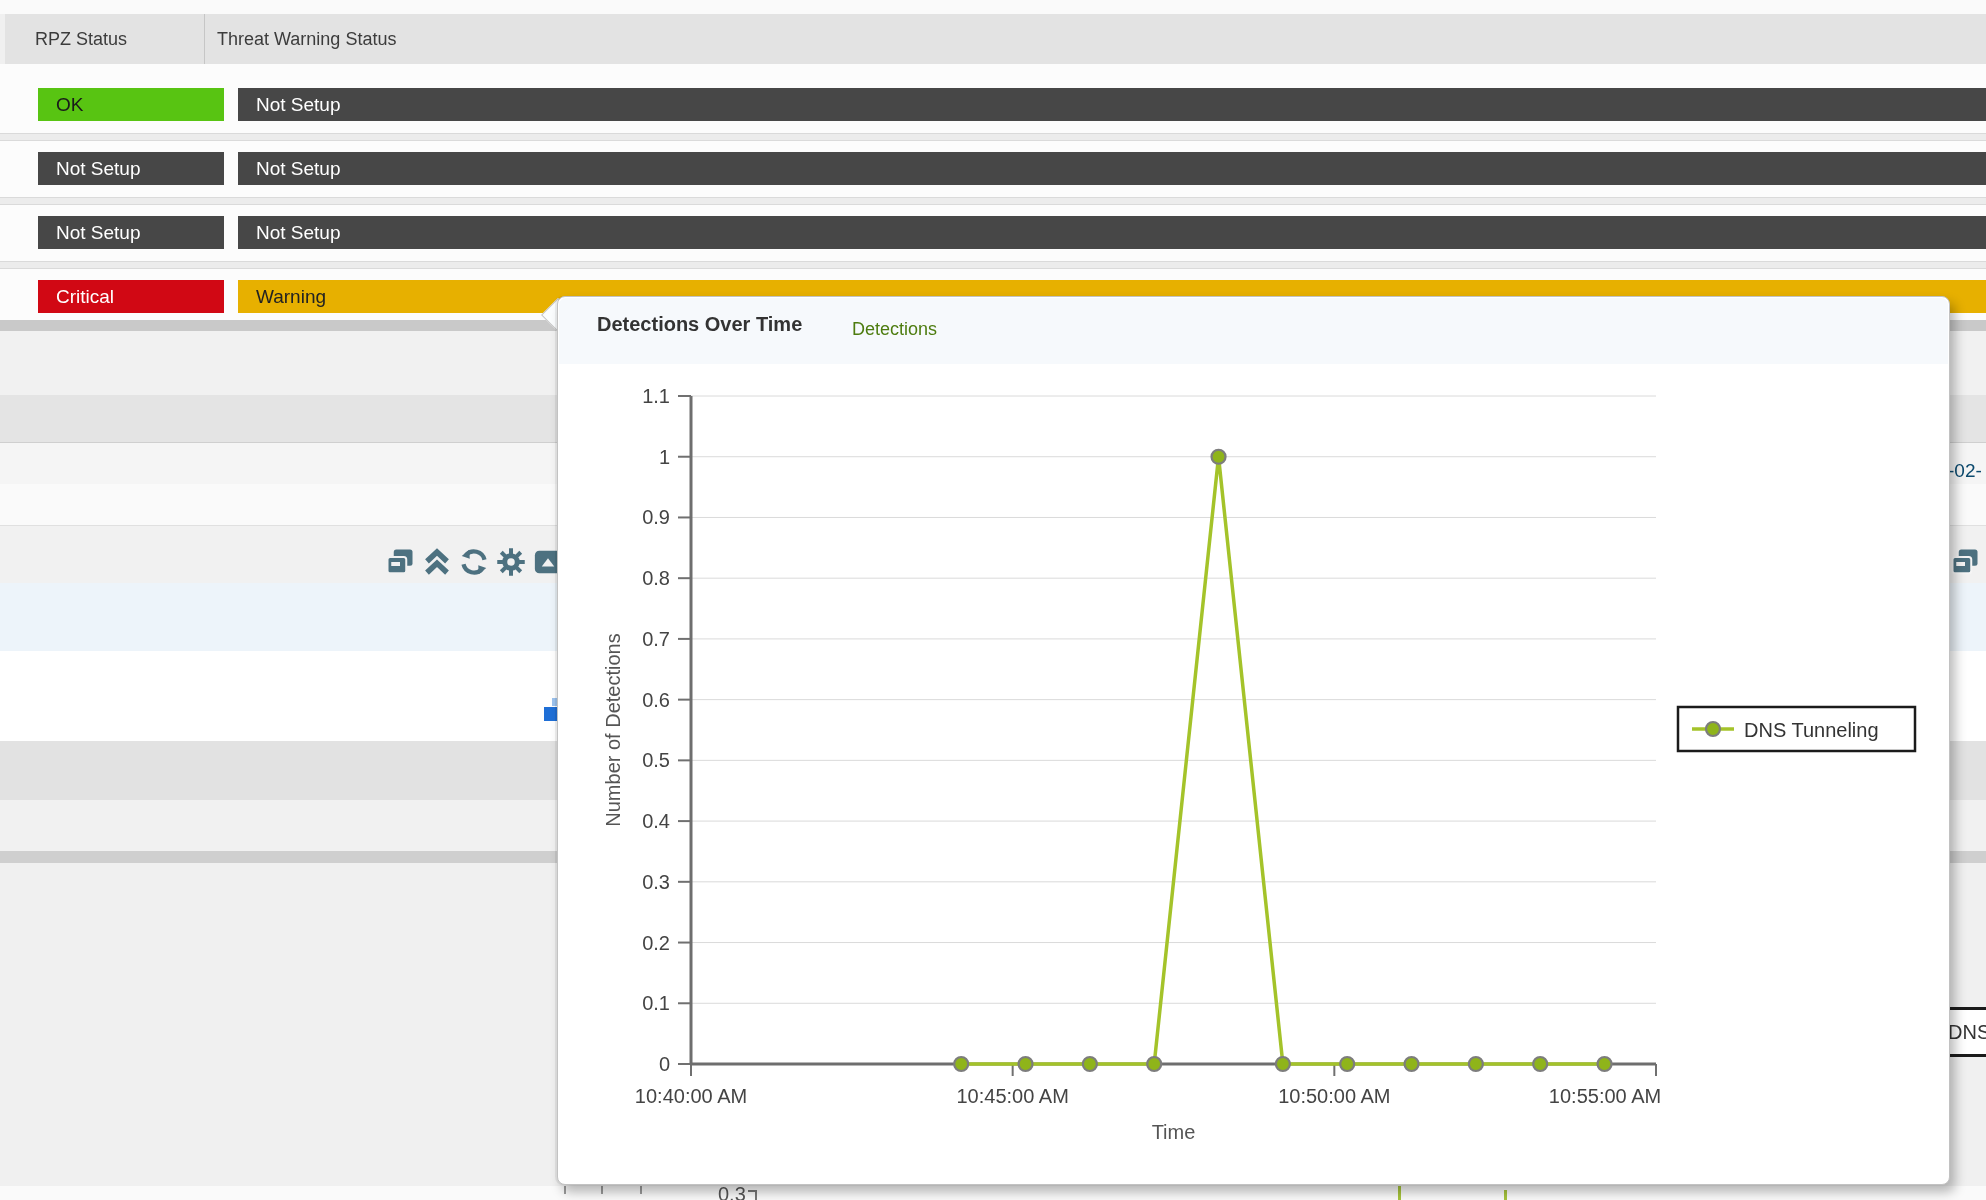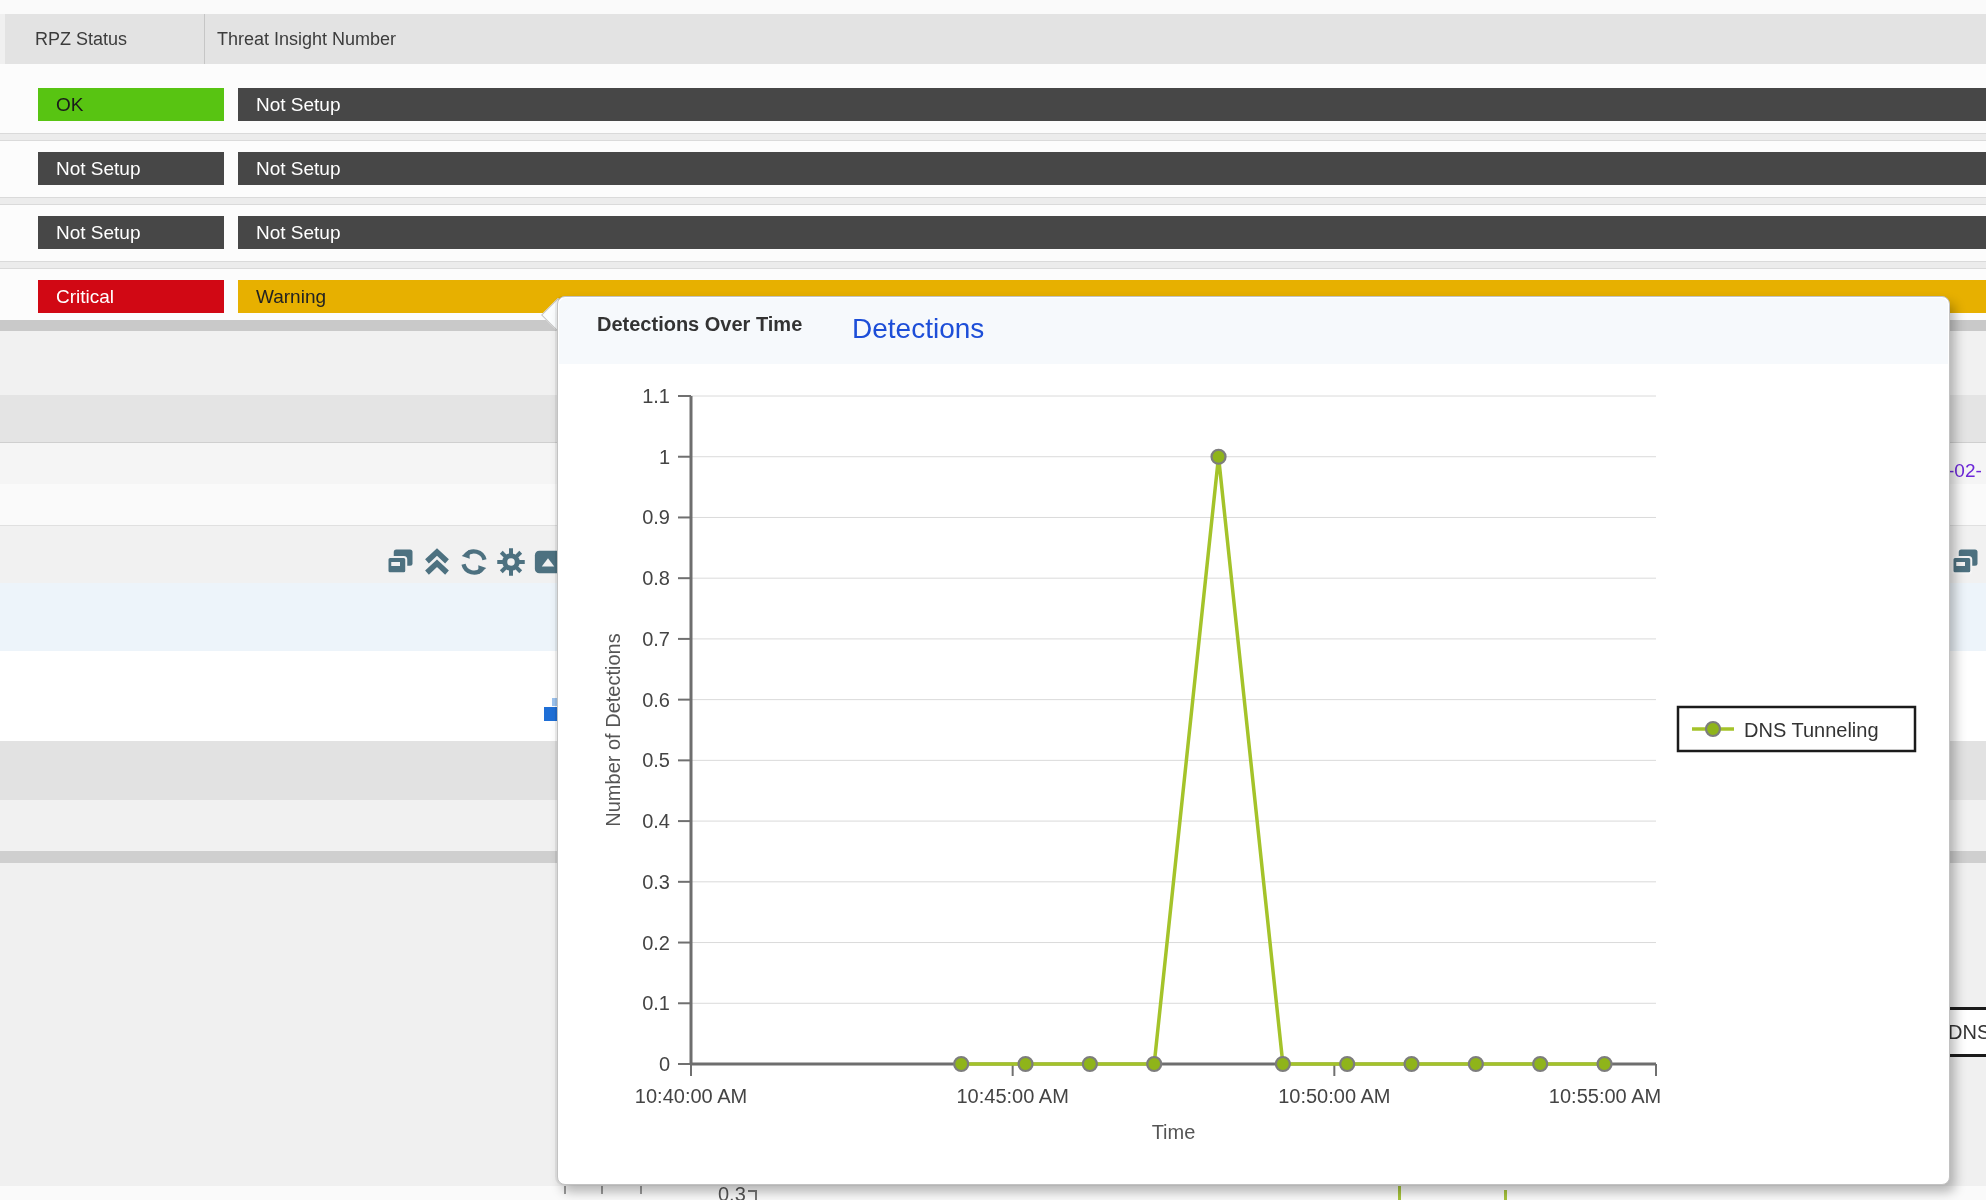--- a/index.html
+++ b/index.html
@@ -20,38 +20,38 @@
   .bar{position:absolute;top:24px;height:33px;line-height:33px;font-size:19px;padding-left:18px;box-sizing:border-box;white-space:nowrap;overflow:hidden;margin-left:28px;}
   .bar.c1{left:10px;width:186px;}
   .bar.c2{left:210px;width:1776px;}
   
   .band{left:0;width:1986px;}
   
   .toolbar{left:385px;top:547px;height:32px;display:flex;gap:7px;}
   .tool{width:30px;height:30px;display:block;cursor:pointer;}
   .toolbar-frag{left:1950px;top:547px;width:36px;height:32px;overflow:hidden;display:flex;gap:7px;}
   
-  .date-frag{left:1948px;top:460px;font-size:19px;color:#6d28d9;white-space:nowrap;}
+  .date-frag{left:1948px;top:460px;font-size:19px;color:#0c4a6e;white-space:nowrap;}
   .mini-blue-a{left:552px;top:698px;width:8px;height:8px;background:#9cc3ee;}
   .mini-blue-b{left:544px;top:707px;width:13px;height:14px;background:#1f6fd6;}
   .right-legend{left:1943px;top:1007px;width:260px;height:44px;background:#fff;border-top:3px solid #1b1b1b;border-bottom:3px solid #1b1b1b;
     font-size:20px;color:#333;line-height:44px;white-space:nowrap;padding-left:5px;z-index:4;}
   .frag-03{left:718px;top:1183px;font-size:20px;color:#555;z-index:4;}
   .frag-corner-v{left:755px;top:1190px;width:2px;height:10px;background:#777;z-index:4;}
   .frag-corner-h{left:748px;top:1190px;width:9px;height:2px;background:#777;z-index:4;}
   .frag-tick{top:1186px;width:2px;height:8px;background:#9a9a9a;z-index:4;}
   .frag-olive{background:#a6c43c;width:3px;z-index:4;}
   
   .popup{left:557px;top:296px;width:1393px;height:889px;z-index:10;}
   .popup-tail{position:absolute;left:-11px;top:7px;width:22px;height:22px;background:#fbfdfe;border:1px solid #c6c6c6;transform:rotate(45deg);z-index:0;}
   .popup-body{position:absolute;inset:0;background:#fff;border:1px solid #c2c2c2;border-radius:8px;
     box-shadow:-2px 0 0 rgba(0,0,0,0.06), 5px 7px 12px rgba(0,0,0,0.28);z-index:1;}
   .popup-head{position:absolute;left:1px;top:1px;right:1px;height:66px;background:#f6f9fc;border-radius:7px 7px 0 0;padding-left:38px;}
   .popup-title{position:absolute;left:38px;top:15px;font-size:20px;font-weight:bold;color:#333;white-space:nowrap;}
-  .popup-link{position:absolute;left:293px;top:15px;font-size:28px;color:#1d4ed8;text-decoration:none;white-space:nowrap;cursor:pointer;}
+  .popup-link{position:absolute;left:293px;top:21px;font-size:18px;color:#4d7c0f;text-decoration:none;white-space:nowrap;cursor:pointer;}
   #chart-svg{position:absolute;left:0;top:0;}
   text{font-family:"Liberation Sans",sans-serif;}
 </style>
 </head>
 <body>
 
 <div class="screen">
 
   <div class="abs band" style="top:318px;height:13px;background:#c9c9c9;"></div>
   <div class="abs band" style="top:331px;height:64px;background:#f1f1f1;"></div>
@@ -64,21 +64,21 @@
   <div class="abs band" style="top:741px;height:59px;background:#e2e2e2;"></div>
   <div class="abs band" style="top:800px;height:51px;background:#f1f1f1;"></div>
   <div class="abs band" style="top:851px;height:12px;background:#cfcfcf;"></div>
   <div class="abs band" style="top:863px;height:323px;background:#f0f0f0;"></div>
   <div class="abs band" style="top:1186px;height:14px;background:#fafafa;"></div>
 
   <div class="abs top-strip"></div>
   <div class="abs thead">
     <div class="th" style="left:30px;">RPZ Status</div>
     <div class="th-div"></div>
-    <div class="th" style="left:212px;">Threat Insight Number</div>
+    <div class="th" style="left:212px;">Threat Warning Status</div>
   </div>
   <div class="abs rows-bg"></div>
 
   <div class="abs row" style="top:64px;">
     <div class="bar c1" style="background: rgb(88, 196, 18); color: rgb(26, 26, 26); font-weight: normal;">OK</div>
     <div class="bar c2" style="background: rgb(71, 71, 71); color: rgb(255, 255, 255); font-weight: normal;">Not Setup</div>
   </div>
   <div class="abs row" style="top:128px;">
     <div class="bar c1" style="background: rgb(71, 71, 71); color: rgb(255, 255, 255); font-weight: normal;">Not Setup</div>
     <div class="bar c2" style="background: rgb(71, 71, 71); color: rgb(255, 255, 255); font-weight: normal;">Not Setup</div>

